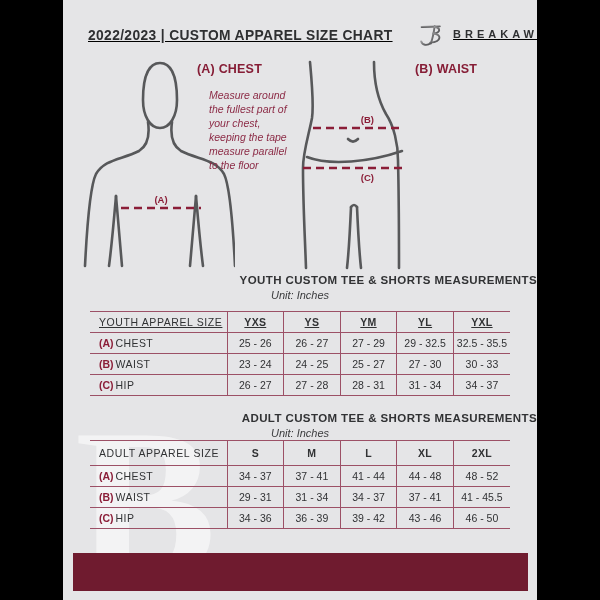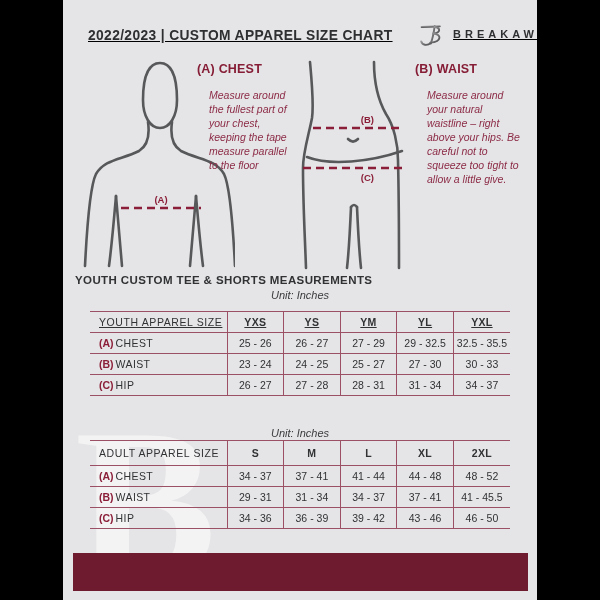--- a/index.html
+++ b/index.html
@@ -26,22 +26,22 @@
   .instr p{margin:12px;font-size:10.5px;font-style:italic;color:#8C2B46;line-height:1.34;white-space:pre-line;}
   .instr-a{left:134px;top:62px;width:106px;}
   .instr-b{left:352px;top:62px;width:118px;}
   .instr-c{left:352px;top:162px;width:122px;}
 
   .fig{position:absolute;}
   .fig-torso{left:20px;top:56px;}
   .fig-hips{left:227px;top:60px;}
 
   
-  .sec-title{position:absolute;left:0;width:100%;text-align:left;font-size:11.5px;
-             font-weight:bold;color:#313234;letter-spacing:.4px;margin-left:12px;}
+  .sec-title{position:absolute;left:0;width:100%;text-align:right;font-size:11.5px;
+             font-weight:bold;color:#313234;letter-spacing:.4px;}
   .sec-unit{position:absolute;left:0;width:100%;text-align:center;font-size:11px;
             font-style:italic;font-weight:normal;color:#3A3B3D;}
   .youth-title{top:274px;} .youth-unit{top:289px;}
   .adult-title{top:412px;} .adult-unit{top:427px;}
 
   table.size{position:absolute;left:27px;width:420px;border-collapse:collapse;table-layout:fixed;}
   .youth-table{top:311px;} .adult-table{top:440px;}
   table.size col.c-label{width:137px;}
   table.size th,table.size td{border-top:1px solid #9C5066;border-bottom:1px solid #9C5066;
         font-size:10.5px;color:#313234;text-align:center;padding:0;overflow:hidden;white-space:nowrap;}
@@ -118,21 +118,20 @@
       <text x="84" y="63" text-anchor="end" font-size="9.5" font-weight="bold" fill="#8B1E38">(B)</text>
       <text x="84" y="121" text-anchor="end" font-size="9.5" font-weight="bold" fill="#8B1E38">(C)</text>
     </svg>
 
     <div class="instr instr-a">
       <h3>(A) CHEST</h3>
       <p>Measure around the fullest part of your chest, keeping the tape measure parallel to the floor</p>
     </div>
     <div class="instr instr-b">
       <h3>(B) WAIST</h3>
-      <p>Measure around your natural waistline – right above your hips. Be careful not to squeeze too tight to allow a little give.</p>
     </div>
     <div class="instr instr-c">
     </div>
 
     <div class="sec-title youth-title">YOUTH CUSTOM TEE &amp; SHORTS MEASUREMENTS</div>
     <div class="sec-unit youth-unit">Unit: Inches</div>
     <table class="size youth-table">
       <colgroup>
           <col class="c-label">
           <col>
@@ -172,20 +171,21 @@
           <td class="lbl"><span class="pfx">(C)</span><span class="row-label">HIP</span></td>
           <td>26 - 27</td>
           <td>27 - 28</td>
           <td>28 - 31</td>
           <td>31 - 34</td>
           <td>34 - 37</td>
         </tr>
       </tbody>
     </table>
 
+    <div class="sec-title adult-title">ADULT CUSTOM TEE &amp; SHORTS MEASUREMENTS</div>
     <div class="sec-unit adult-unit">Unit: Inches</div>
     <table class="size adult-table">
       <colgroup>
           <col class="c-label">
           <col>
           <col>
           <col>
           <col>
           <col>
         </colgroup>

